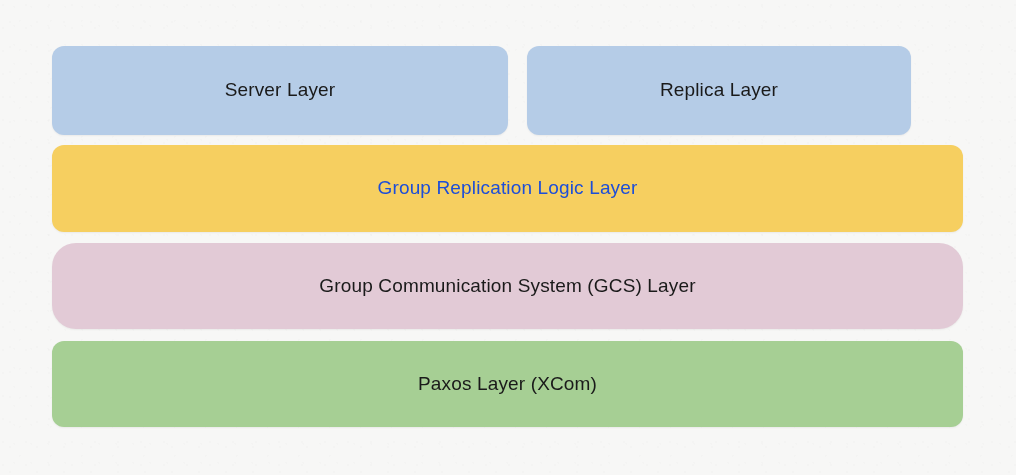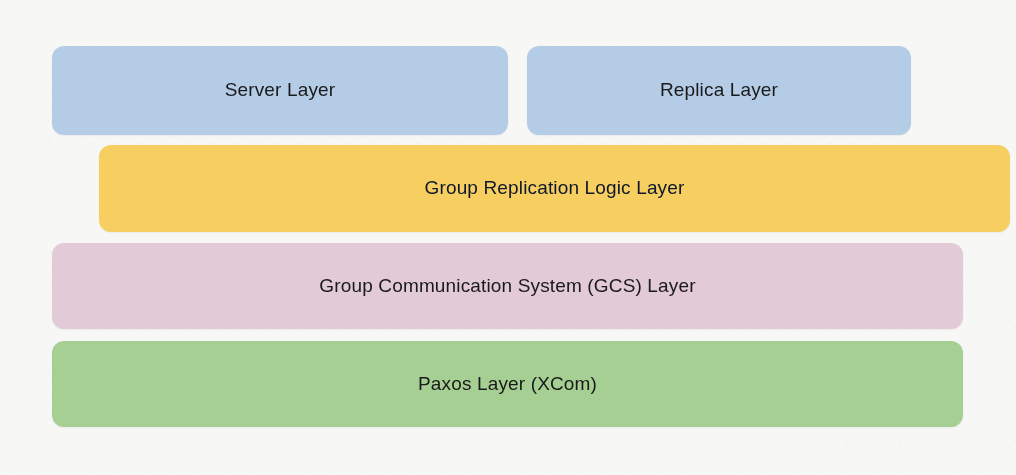--- a/index.html
+++ b/index.html
@@ -95,25 +95,25 @@
 <div class="canvas" style="background-color: rgb(247, 247, 246);">
 
   <div class="layer layer--server" style="background-color: rgb(181, 204, 231); color: rgb(26, 26, 26);">
     <span class="layer-label">Server Layer</span>
   </div>
 
   <div class="layer layer--replica" style="background-color: rgb(181, 204, 231); color: rgb(26, 26, 26);">
     <span class="layer-label">Replica Layer</span>
   </div>
 
-  <div class="layer layer--logic" style="background-color: rgb(246, 207, 96); color: #0f172a; margin-left: 47px;">
+  <div class="layer layer--logic" style="background-color: rgb(246, 207, 96); color: #1d4ed8;">
     <span class="layer-label">Group Replication Logic Layer</span>
   </div>
 
-  <div class="layer layer--gcs" style="background-color: rgb(226, 202, 214); color: rgb(26, 26, 26);">
+  <div class="layer layer--gcs" style="background-color: rgb(226, 202, 214); color: rgb(26, 26, 26); border-radius: 24px;">
     <span class="layer-label">Group Communication System (GCS) Layer</span>
   </div>
 
   <div class="layer layer--paxos" style="background-color: rgb(166, 207, 148); color: rgb(26, 26, 26);">
     <span class="layer-label">Paxos Layer (XCom)</span>
   </div>
 
 </div>
 
 </body></html>

